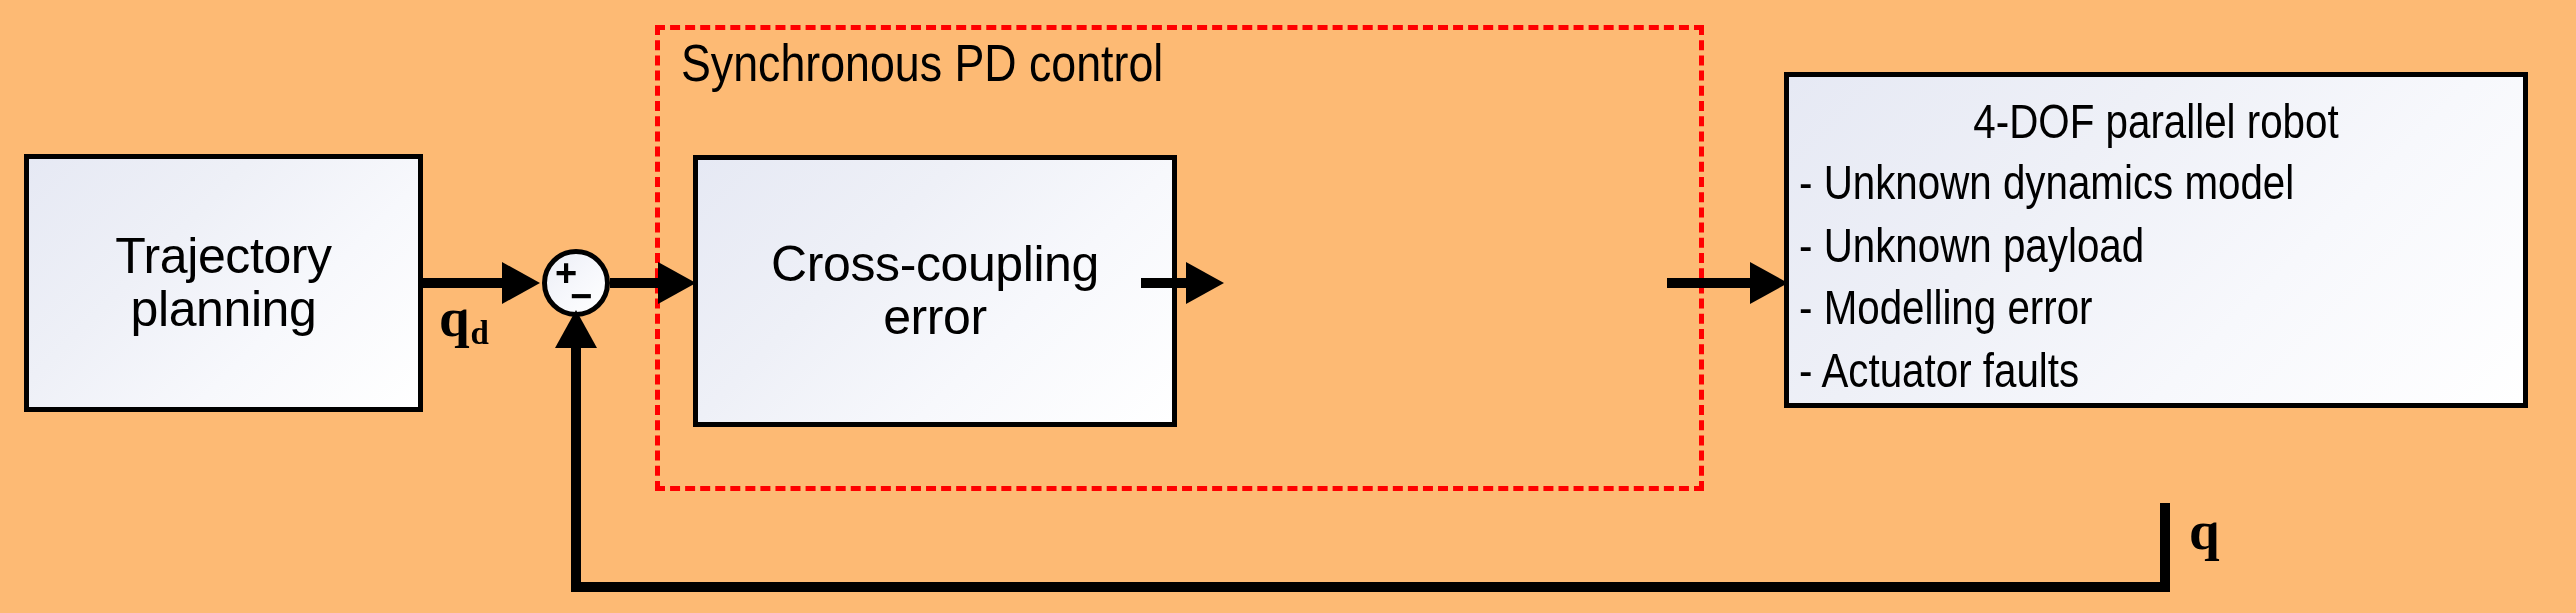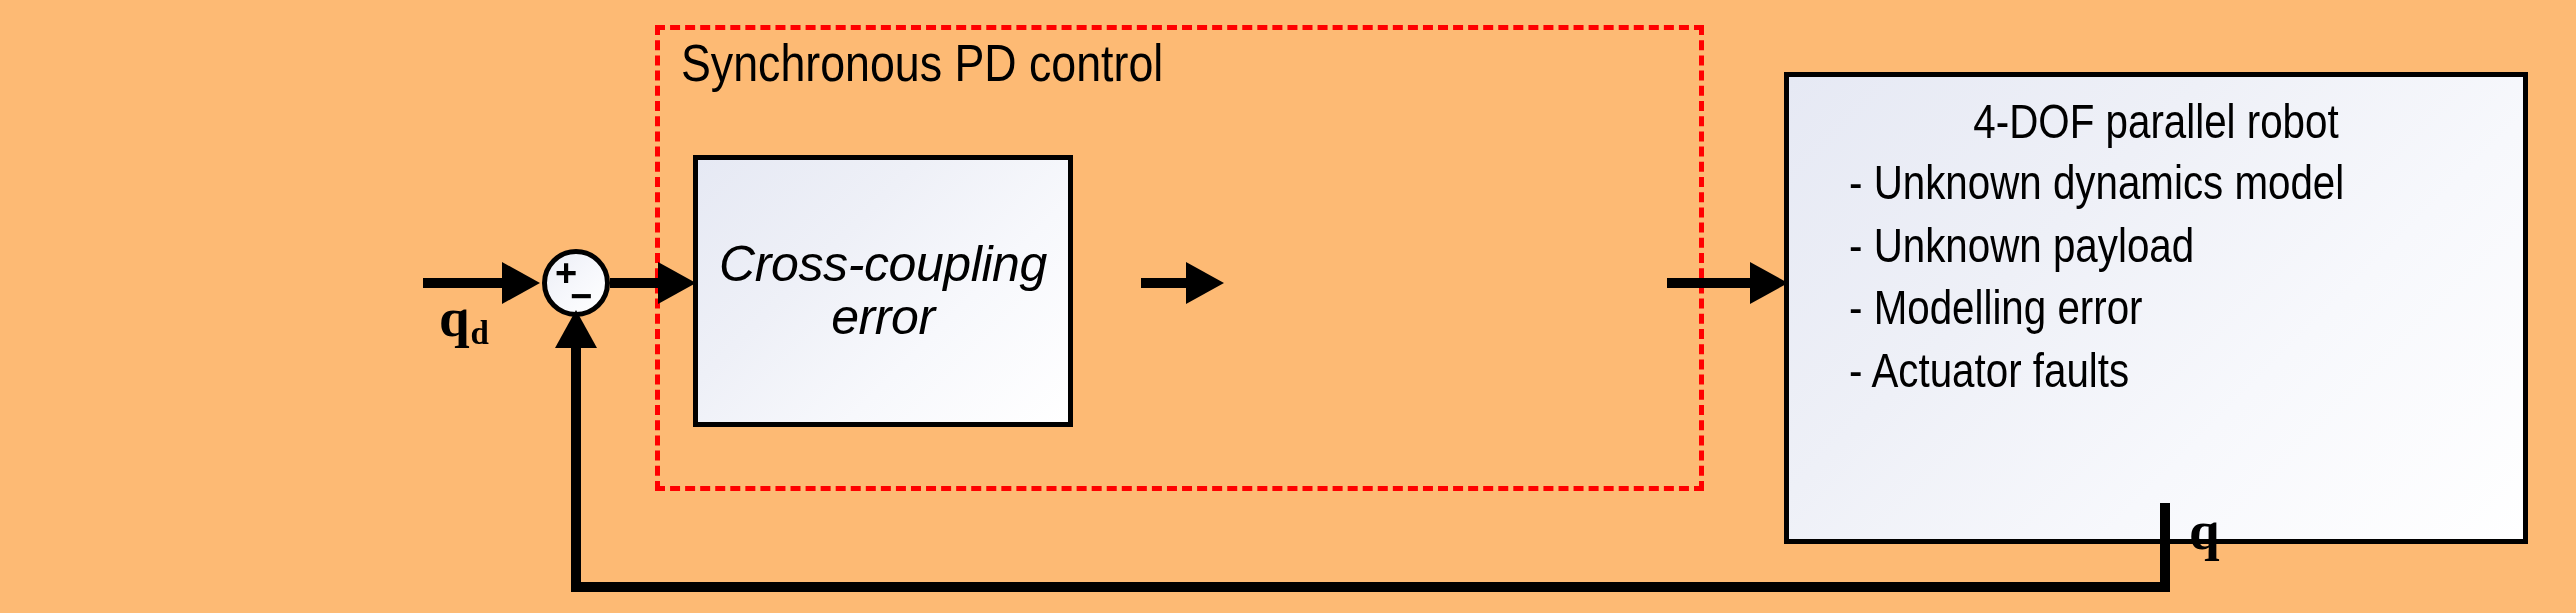--- a/index.html
+++ b/index.html
@@ -22,43 +22,42 @@
     color:#000000;
     text-align:center;
     line-height:1.06;
   }
   .blk .ln{display:block;white-space:nowrap;}
 
   
   #blk-traj{left:24px;top:154px;width:399px;height:258px;font-size:50px;}
   #blk-traj .ln{letter-spacing:-0.4px;}
 
-  #blk-cce{left:693px;top:155px;width:380px;height:272px;font-size:50px;font-style:italic;}
+  #blk-cce{left:693px;top:155px;width:484px;height:272px;font-size:50px;}
   #blk-cce .ln{letter-spacing:-0.4px;}
 
   #blk-pd{left:1224px;top:155px;width:443px;height:256px;font-size:50px;}
   #blk-pd .ln{letter-spacing:-0.4px;}
 
   #blk-robot{
-    left:1784px;top:72px;width:744px;height:472px;
+    left:1784px;top:72px;width:744px;height:336px;
     align-items:flex-start;justify-content:flex-start;
     padding:15px 0 0 0;
     font-size:48px;
   }
   #blk-robot .rtitle{
     width:100%;text-align:center;
     font-size:48px;line-height:1.26;
     transform:scaleX(0.84);
   }
   #blk-robot .rlist{
     width:100%;
-    padding-left:16px;
+    padding-left:10px;
     box-sizing:border-box;
     text-align:left;
-    margin-left:44px;
   }
   #blk-robot .rlist .ln{
     font-size:48px;line-height:1.30;
     transform:scaleX(0.84);
     transform-origin:left center;
     white-space:nowrap;
   }
 
   
   #dash-region{
@@ -123,20 +122,24 @@
   }
 </style>
 </head>
 <body>
 
 <div id="stage">
 
   <div id="dash-region"></div>
   <div id="dash-label">Synchronous PD control</div>
 
+  <div class="blk" id="blk-traj">
+    <span class="ln">Trajectory</span>
+    <span class="ln">planning</span>
+  </div>
 
   <div class="hline" style="left:423px;top:278px;width:83px;"></div>
   <div class="arrow-r" style="left:502px;top:262px;"></div>
 
   <div class="mathlab" id="lab-qd">
     <span>q</span><sub>d</sub>
   </div>
 
   <div id="sum-circle"></div>
   <div id="sum-plus">+</div>

